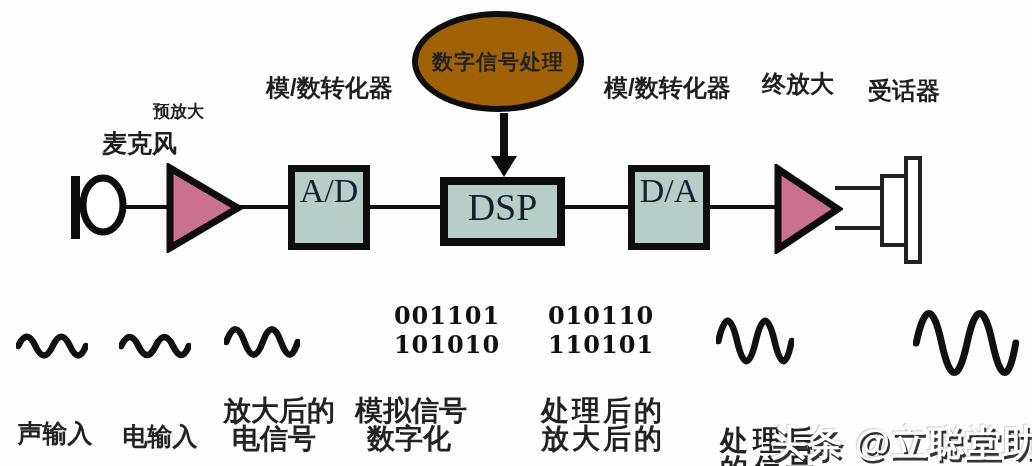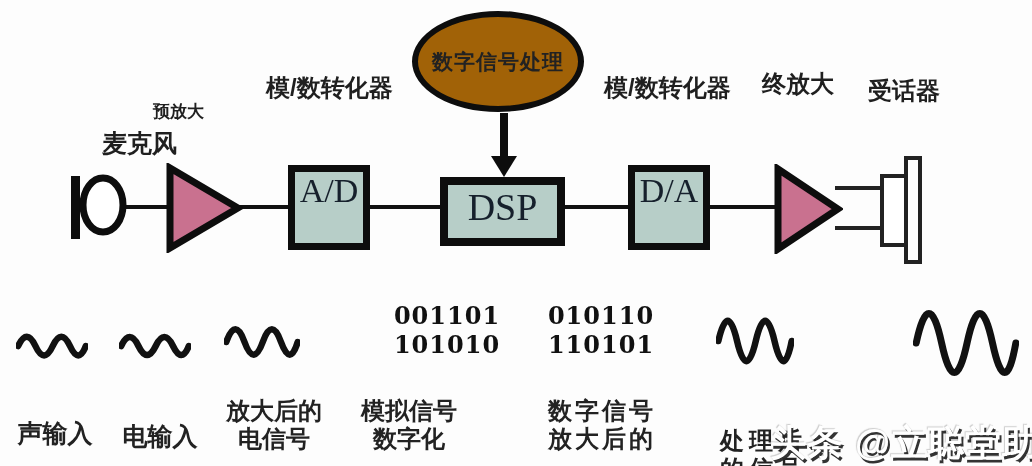--- a/index.html
+++ b/index.html
@@ -25,21 +25,21 @@
     display:flex;align-items:center;justify-content:center;box-sizing:border-box;
   }
   .ellipse span{font-size:21px;font-weight:700;color:#222;letter-spacing:1px;}
   .arrow-shaft{position:absolute;left:500px;top:113px;width:8px;height:46px;background:#0d0d0d;}
   .arrow-head{
     position:absolute;left:491px;top:156px;width:0;height:0;
     border-left:13px solid transparent;border-right:13px solid transparent;
     border-top:21px solid #0d0d0d;
   }
   .botlabel{
-    position:absolute;color:#222;font-weight:700;font-size:24px;
+    position:absolute;color:#222;font-weight:700;font-size:28px;
     text-align:center;line-height:28px;white-space:nowrap;
   }
   .binary{
     position:absolute;color:#111;font-weight:700;font-size:24px;
     font-family:"DejaVu Serif",serif;text-align:center;line-height:29px;
     letter-spacing:1px;
   }
   .watermark{
     position:absolute;left:770px;top:419px;font-size:36px;font-weight:700;
     color:#ffffff;white-space:nowrap;letter-spacing:1px;
@@ -130,21 +130,21 @@
   <div class="botlabel" style="left:117px;top:422px;width:86px;font-size:25px;">电输入</div>
   <div class="botlabel" style="left:223px;top:397px;width:102px;">
     <div>放大后的</div>
     <div>电信号</div>
   </div>
   <div class="botlabel" style="left:355px;top:397px;width:108px;">
     <div>模拟信号</div>
     <div>数字化</div>
   </div>
   <div class="botlabel" style="left:541px;top:397px;width:122px;letter-spacing:3px;">
-    <div>数字信号</div>
+    <div>处理后的</div>
     <div>放大后的</div>
   </div>
   <div class="botlabel" style="left:720px;top:399px;width:110px;text-align:left;letter-spacing:5px;margin-top:28px;">
     <div>处理后</div>
     <div>的信号</div>
   </div>
 
   <div class="watermark">头条 @立聪堂助听器</div>
 
 </div>

